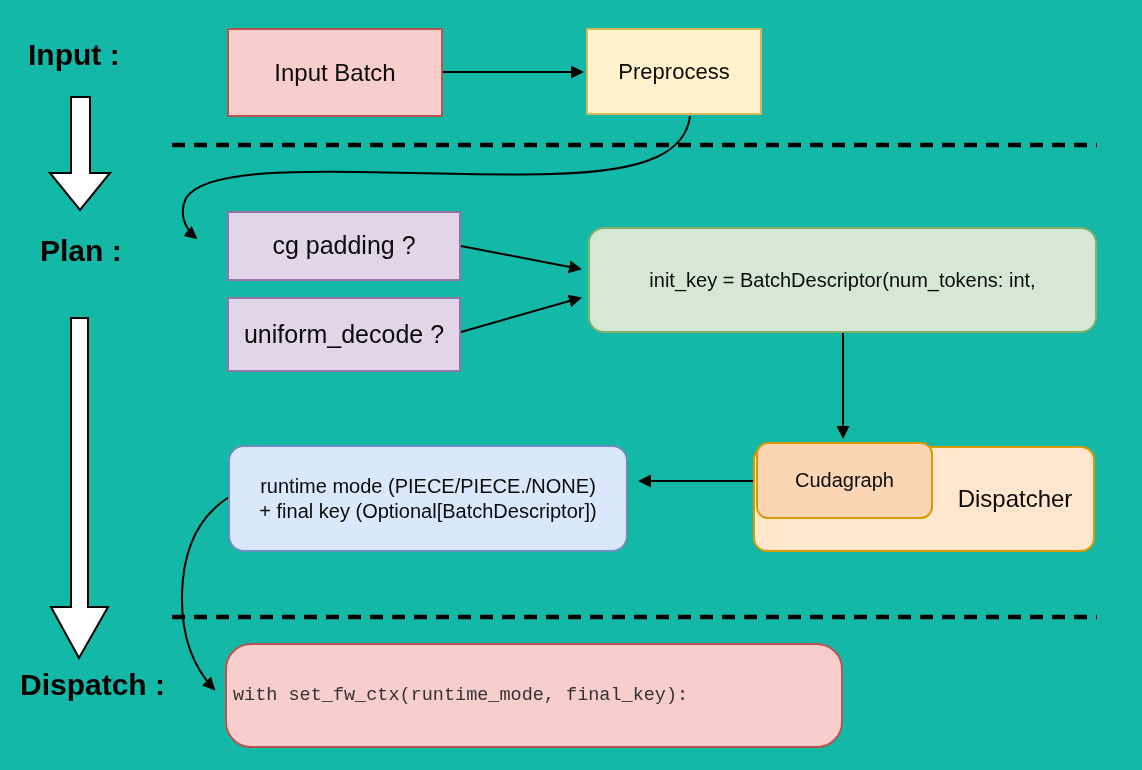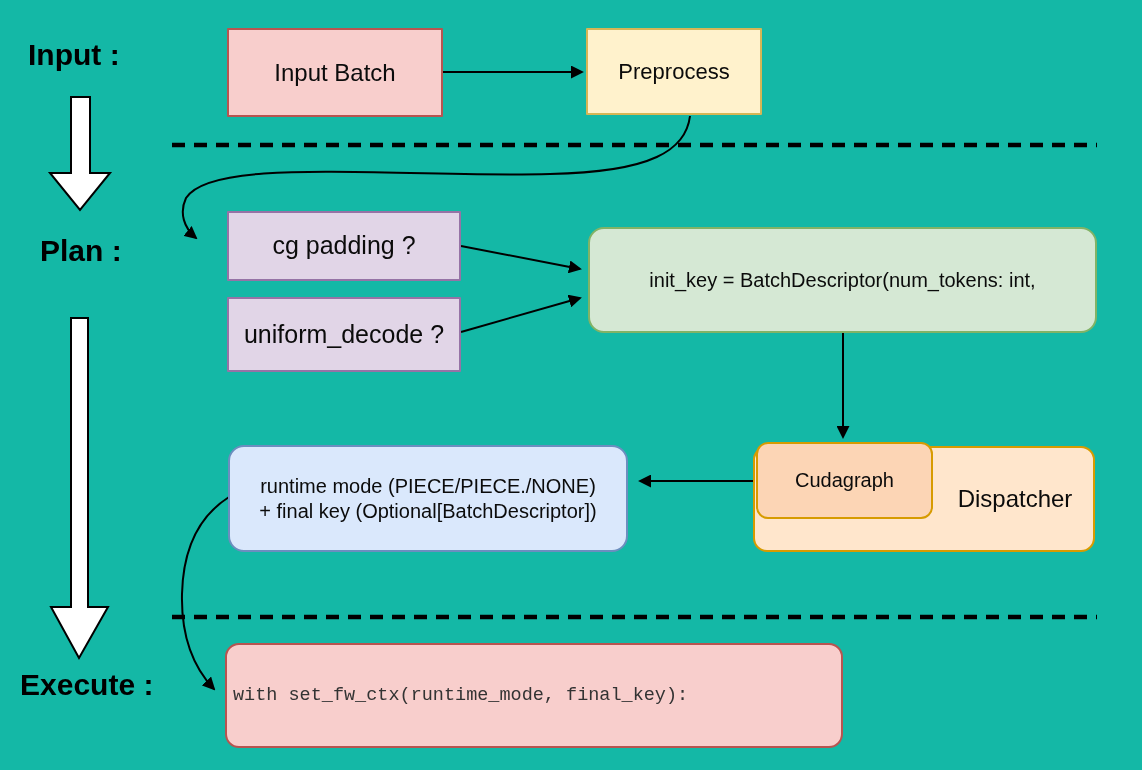--- a/index.html
+++ b/index.html
@@ -42,21 +42,21 @@
   #node-input-batch{left:227px;top:28px;width:216px;height:89px;font-size:24px;}
   #node-preprocess{left:586px;top:28px;width:176px;height:87px;font-size:22px;}
   #node-cg-padding{left:227px;top:211px;width:234px;height:70px;font-size:25px;}
   #node-uniform-decode{left:227px;top:297px;width:234px;height:75px;font-size:25px;}
   #node-init-key{left:588px;top:227px;width:509px;height:106px;font-size:20px;border-radius:16px;}
   #node-runtime{left:228px;top:445px;width:400px;height:107px;font-size:20px;border-radius:16px;}
   #node-dispatcher{left:753px;top:446px;width:342px;height:106px;font-size:24px;border-radius:14px;padding-left:182px;line-height:1.35;}
   #node-dispatch{left:756px;top:442px;width:177px;height:77px;font-size:20px;border-radius:12px;z-index:3;}
   #node-execute-code{
     left:225px;top:643px;width:618px;height:105px;
-    border-radius:14px;
+    border-radius:26px;
     align-items:flex-start;
     font-family:"Liberation Mono", monospace;
     font-size:18.5px;line-height:28px;
     color:#333333;
     padding-left:6px;
   }
   #node-execute-code .code-line{white-space:pre;}
   .node .line{display:block;}
 </style>
 </head>
@@ -81,21 +81,21 @@
     <path d="M 690 116 C 686 150 652 172 550 174 C 395 178 212 156 186 198 C 179 213 184 228 196 238" stroke="#000" stroke-width="2" fill="none" marker-end="url(#ah)"></path>
     <path d="M 461 246 L 580 269" stroke="#000" stroke-width="2" fill="none" marker-end="url(#ah)"></path>
     <path d="M 461 332 L 580 298" stroke="#000" stroke-width="2" fill="none" marker-end="url(#ah)"></path>
     <path d="M 843 333 V 437" stroke="#000" stroke-width="2" fill="none" marker-end="url(#ah)"></path>
     <path d="M 753 481 H 640" stroke="#000" stroke-width="2" fill="none" marker-end="url(#ah)"></path>
     <path d="M 229 497 C 196 518 183 552 182 594 C 181 638 194 668 214 689" stroke="#000" stroke-width="2" fill="none" marker-end="url(#ah)"></path>
   </svg>
 
   <div class="stage-label" style="left:28px;top:38px;">Input :</div>
   <div class="stage-label" style="left:40px;top:234px;">Plan :</div>
-  <div class="stage-label" style="left:20px;top:668px;">Execute :</div>
+  <div class="stage-label" style="left:20px;top:668px;">Dispatch :</div>
 
   <div class="node node-red" id="node-input-batch">
     <span class="line">Input Batch</span>
   </div>
 
   <div class="node node-yellow" id="node-preprocess">
     <span class="line">Preprocess</span>
   </div>
 
   <div class="node node-purple" id="node-cg-padding">

